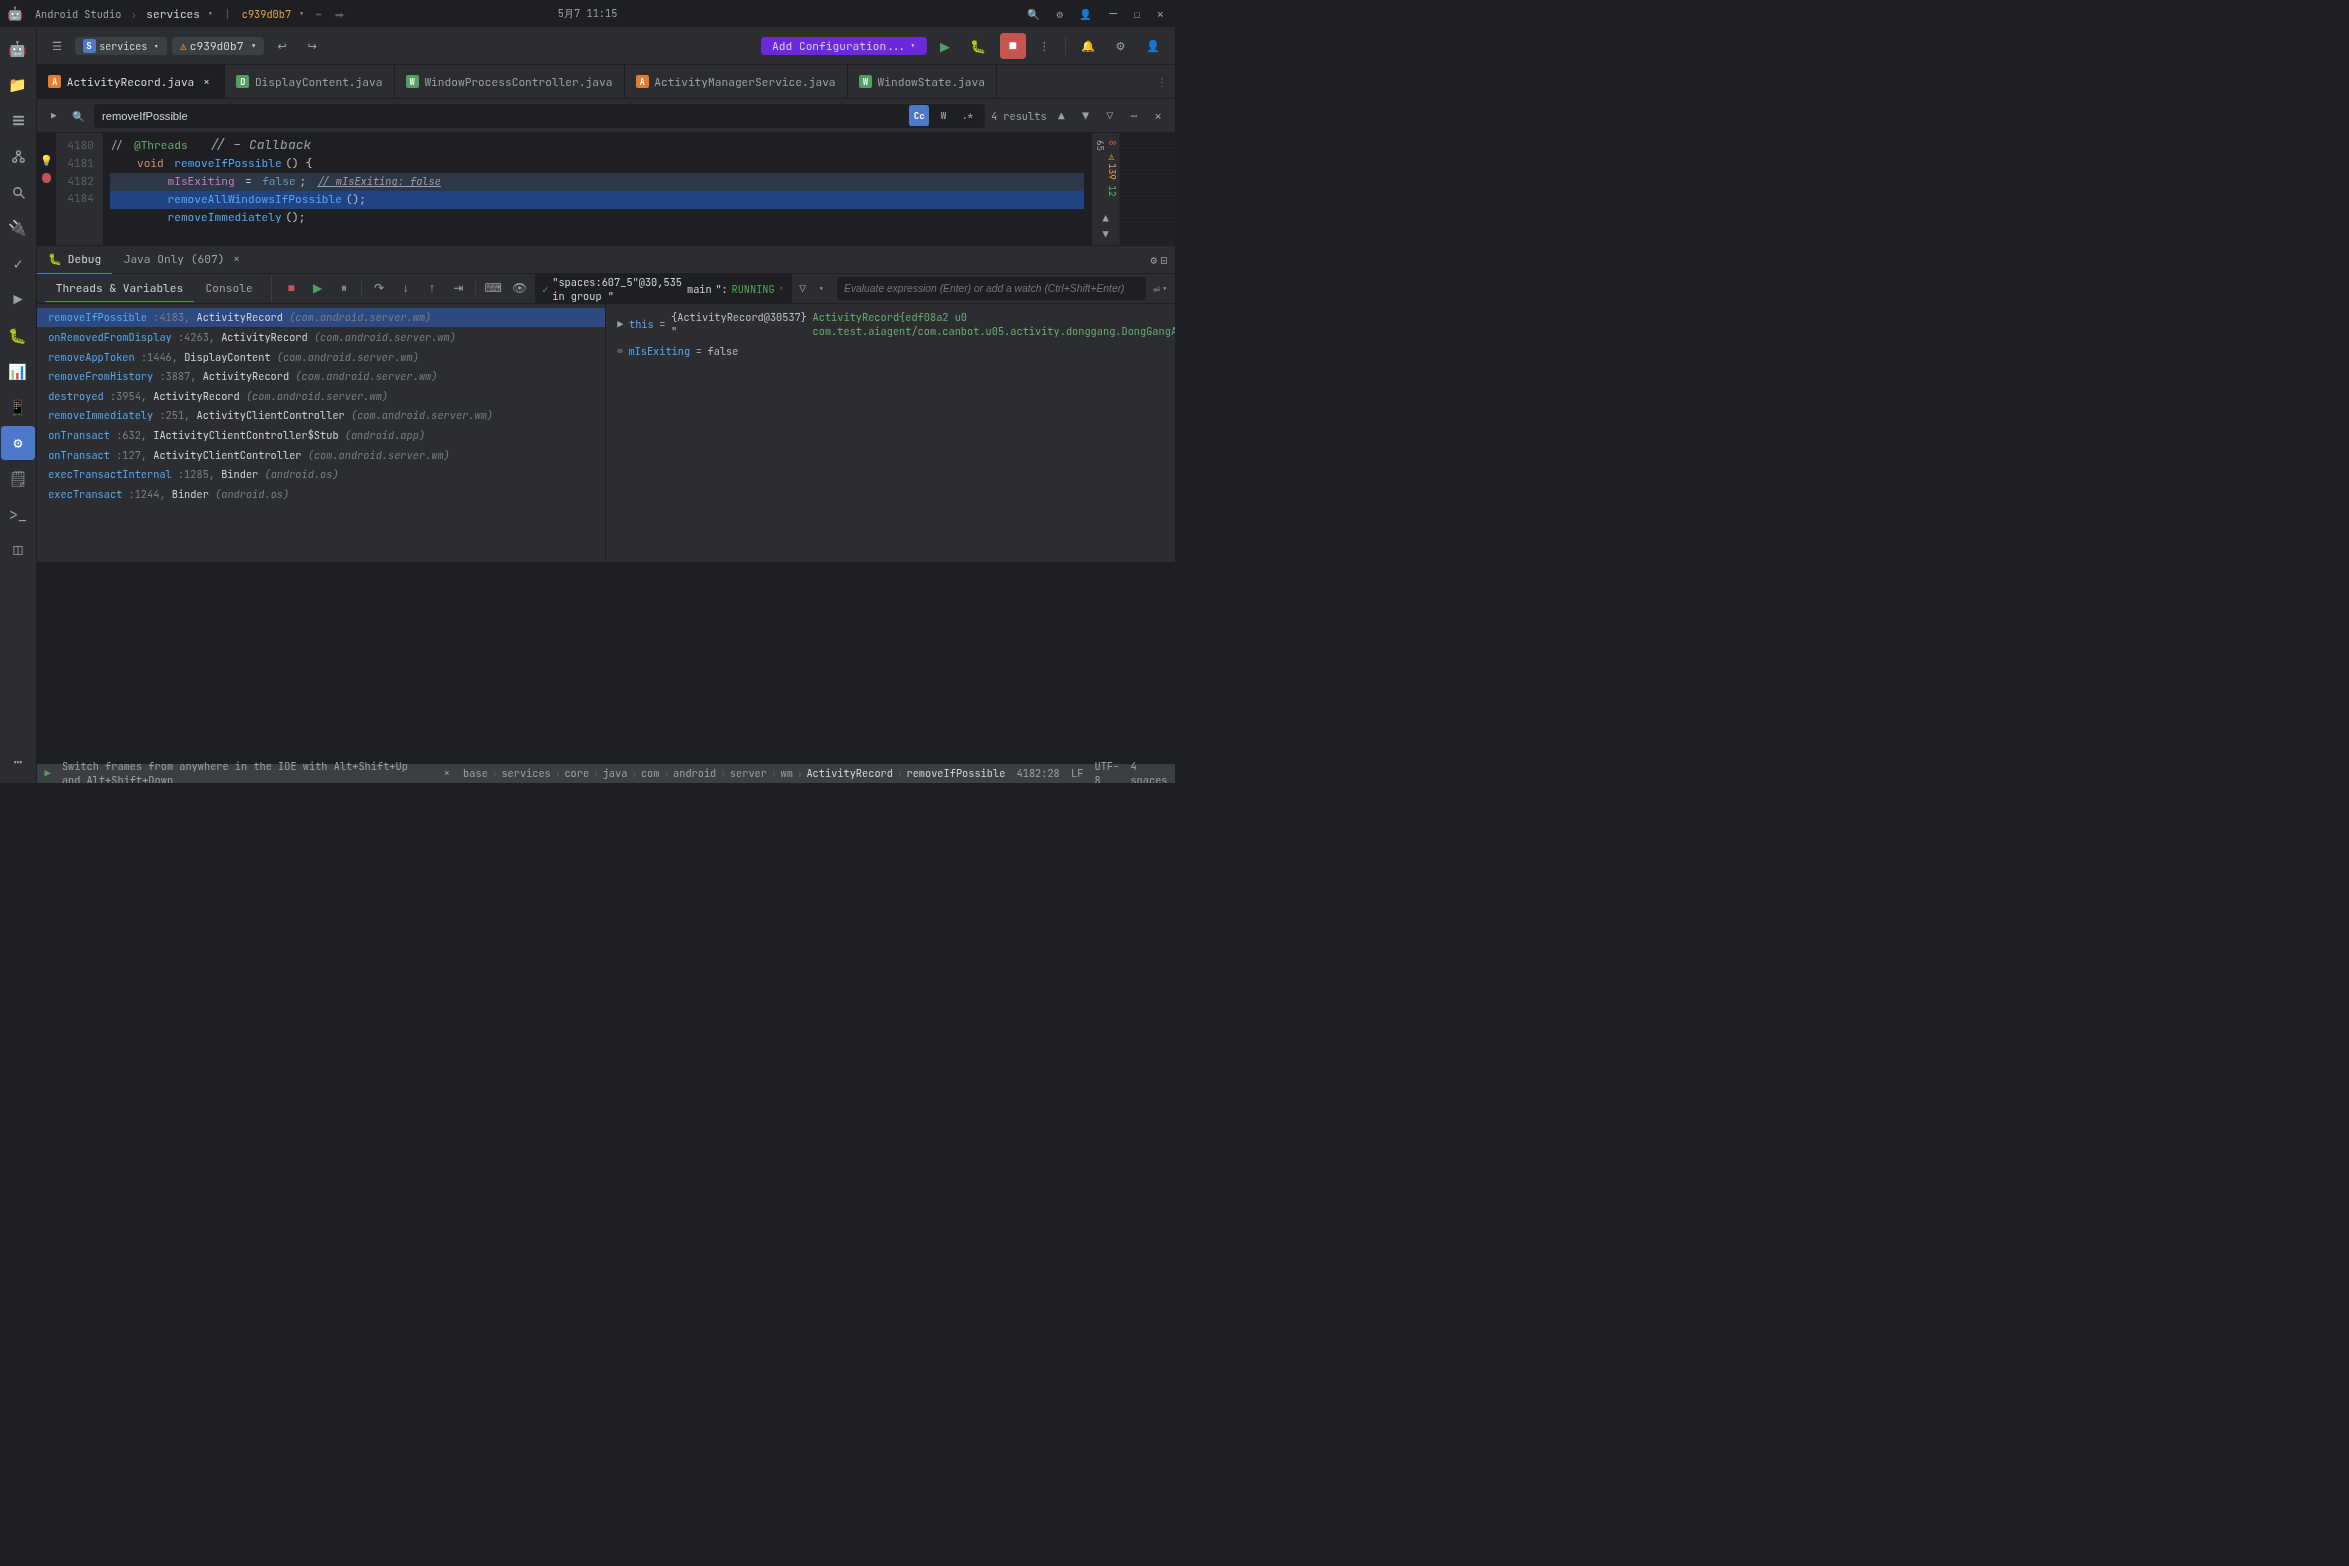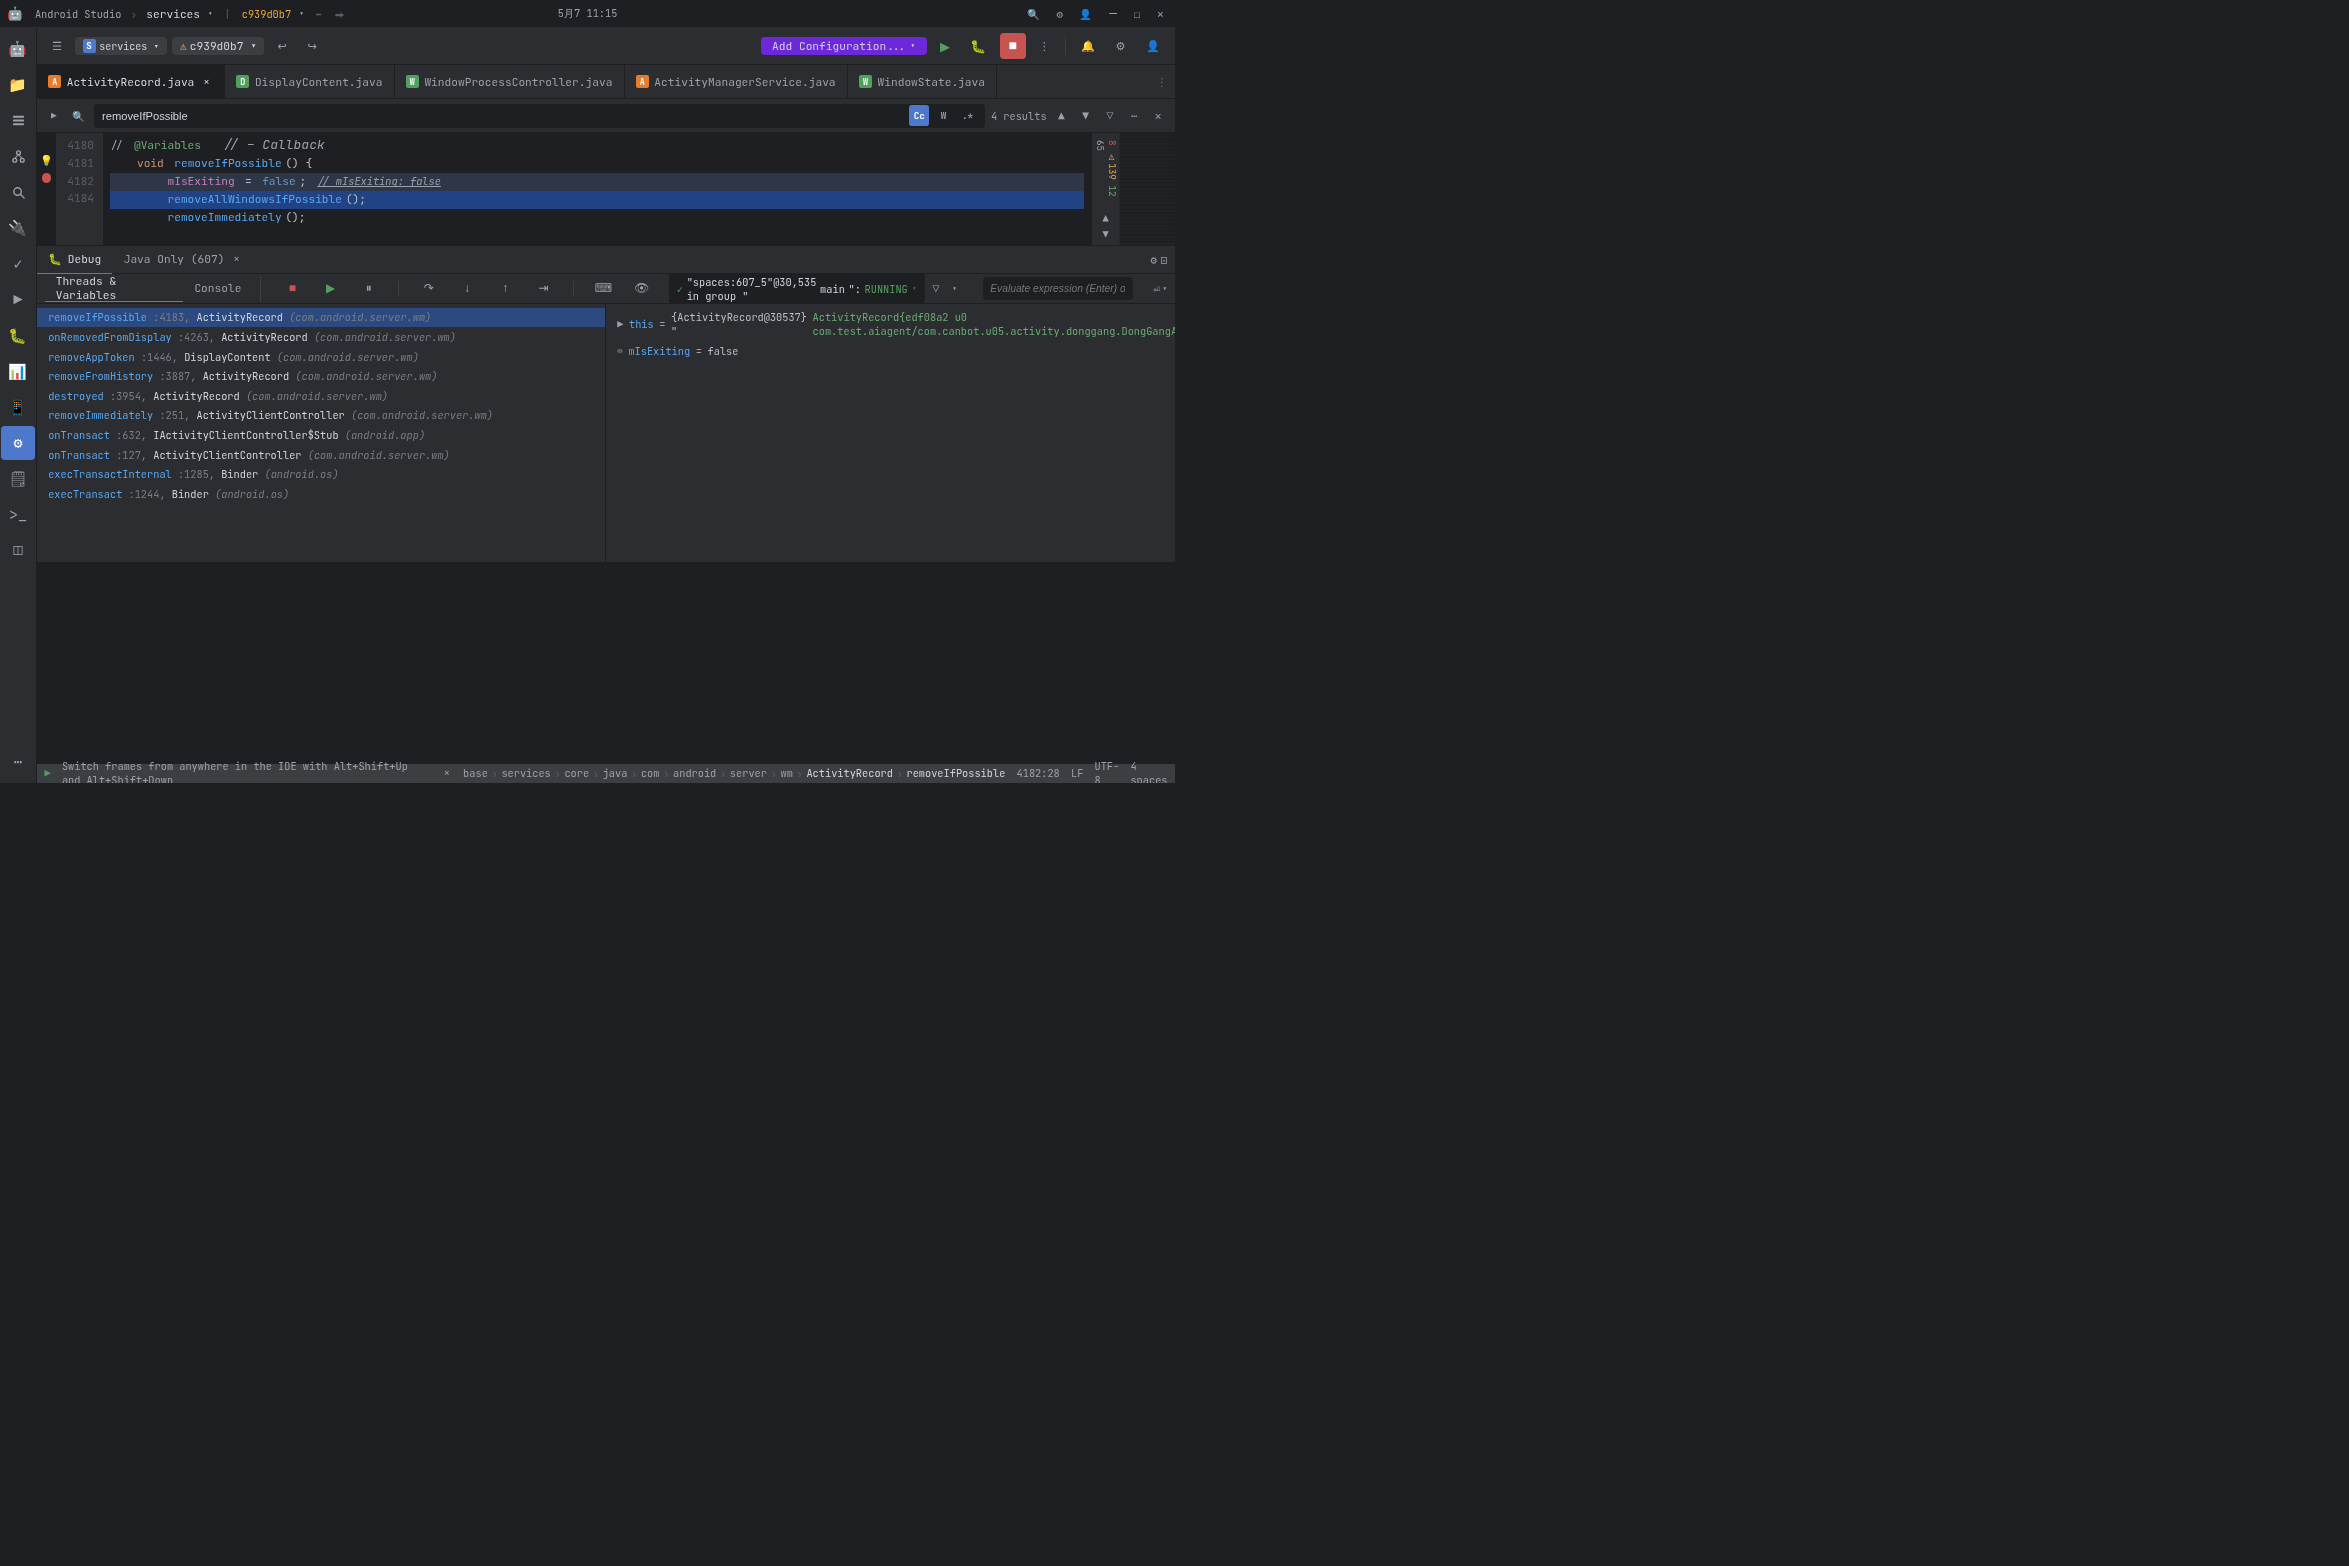--- a/index.html
+++ b/index.html
@@ -372,21 +372,21 @@
       border-bottom-color: #4d78cc;
     }
 
     
     .debug-toolbar {
       height: 30px;
       background: #2b2d30;
       display: flex;
       align-items: center;
       padding: 0 7.5px;
-      gap: 17px;
+      gap: 4px;
       border-bottom: 0.9px solid #1e1f22;
       flex-shrink: 0;
     }
     .debug-btn {
       width: 22.4px;
       height: 22.4px;
       display: flex;
       align-items: center;
       justify-content: center;
       border-radius: 2.8px;
@@ -694,21 +694,21 @@
         <div class="line-numbers">
           <div>4180</div>
           <div>4181</div>
           <div>4182</div>
           <div></div>
           <div>4184</div>
         </div>
 
         <div class="code-content">
           <div class="code-line">
-            <span style="color:#9da0a8;">// </span><span style="color:#6aab73;">@Variables</span>
+            <span style="color:#9da0a8;">// </span><span style="color:#6aab73;">@Threads</span>
             <span style="color:#9da0a8; margin-left:18.6px; font-size:13px; font-style:italic;">// – Callback</span>
           </div>
           <div class="code-line">
             <span class="kw-blue">    void </span>
             <span class="kw-method">removeIfPossible</span>
             <span class="code-normal">() {</span>
           </div>
           <div class="code-line current">
             <span class="code-normal">        </span>
             <span class="kw-var">mIsExiting</span>

